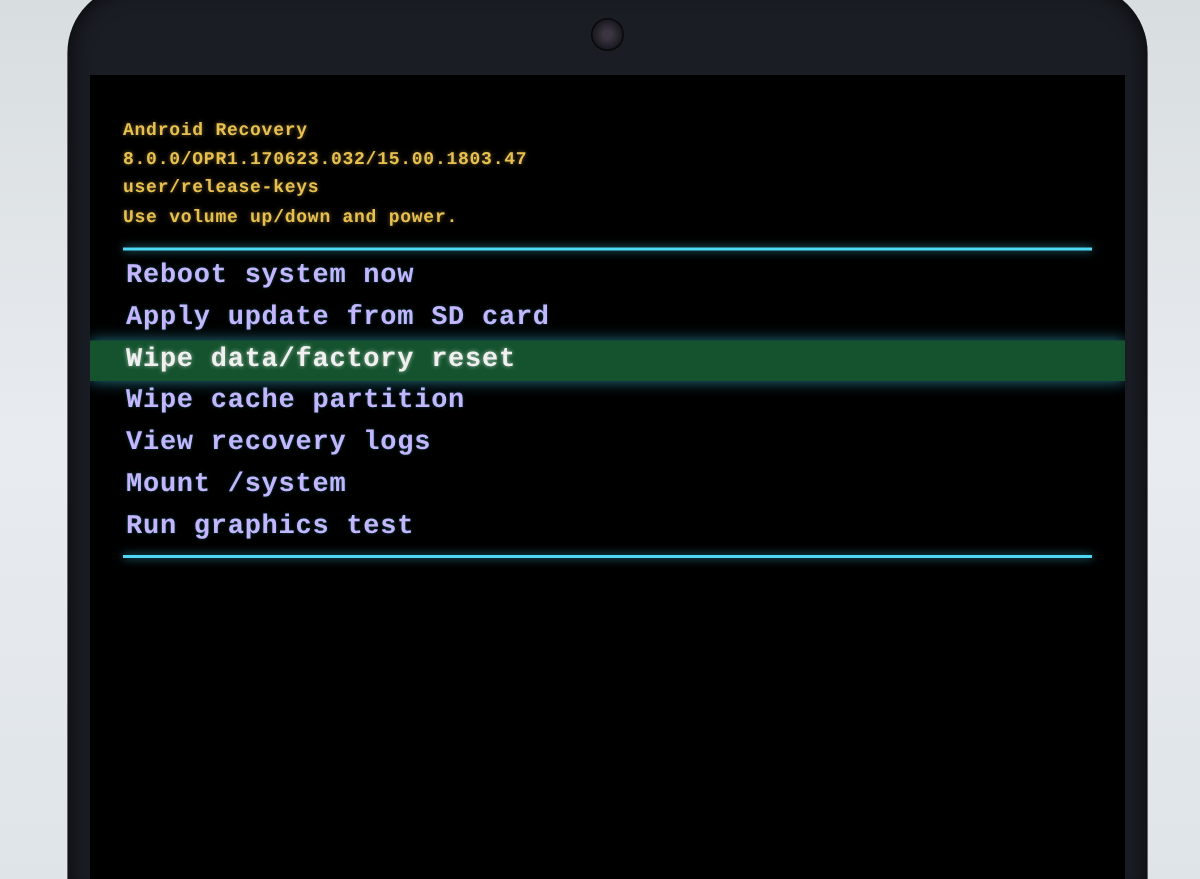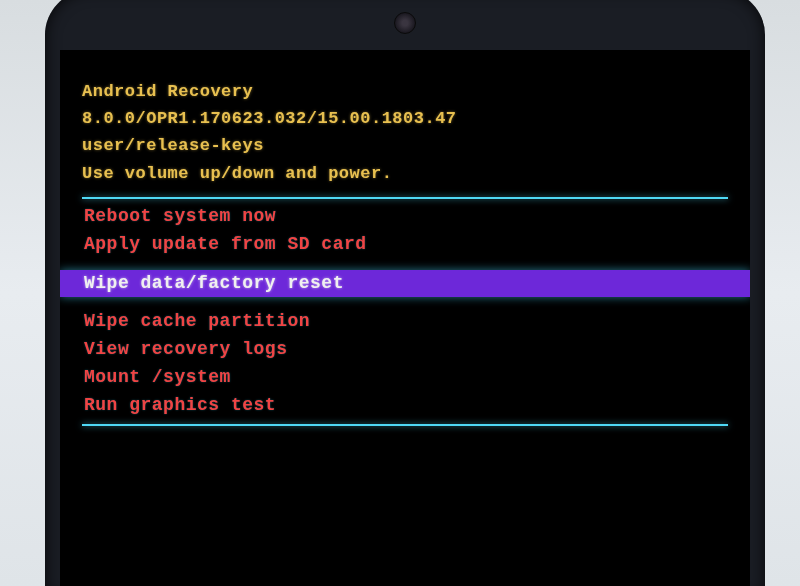--- a/index.html
+++ b/index.html
@@ -39,54 +39,54 @@
     }
     .screen {
       background: #000;
       margin: 10px 15px 0 15px;
       height: 540px;
       padding: 28px 22px 0 22px;
       overflow: hidden;
     }
     .header-line {
       color: #e8c050;
-      font-size: 17px;
+      font-size: 12px;
       font-weight: bold;
       line-height: 1.6;
       text-shadow: 0 0 3px rgba(232,192,80,0.5);
       letter-spacing: 0.5px;
       white-space: nowrap;
     }
     .divider-top {
       height: 2px;
       background: #4fd8f5;
       margin: 10px 0 4px 0;
       box-shadow: 0 0 6px rgba(79,216,245,0.7);
     }
     .divider-bottom {
       height: 2px;
       background: #4fd8f5;
       margin: 4px 0 0 0;
       box-shadow: 0 0 6px rgba(79,216,245,0.7);
     }
     .menu-item {
-      color: #ef4444;
+      color: #c4b5fd;
       font-size: 18px;
       font-weight: bold;
       line-height: 1.55;
       text-shadow: 0 0 2px rgba(31,184,216,0.4);
       letter-spacing: 0.5px;
       padding-left: 2px;
       white-space: nowrap;
     }
     .menu-item.selected {
-      background: #6d28d9;
+      background: #14532d;
       color: #f0f0f0;
       text-shadow: 0 0 3px rgba(255,255,255,0.6);
-      margin: 11px -22px;
+      margin: 0 -22px;
       padding-left: 24px;
       box-shadow: 0 0 10px rgba(61,197,232,0.6);
     }
   </style>
 </head>
 <body>
 
 <div class="phone-shell">
   <div class="camera"></div>
   <div class="screen">

